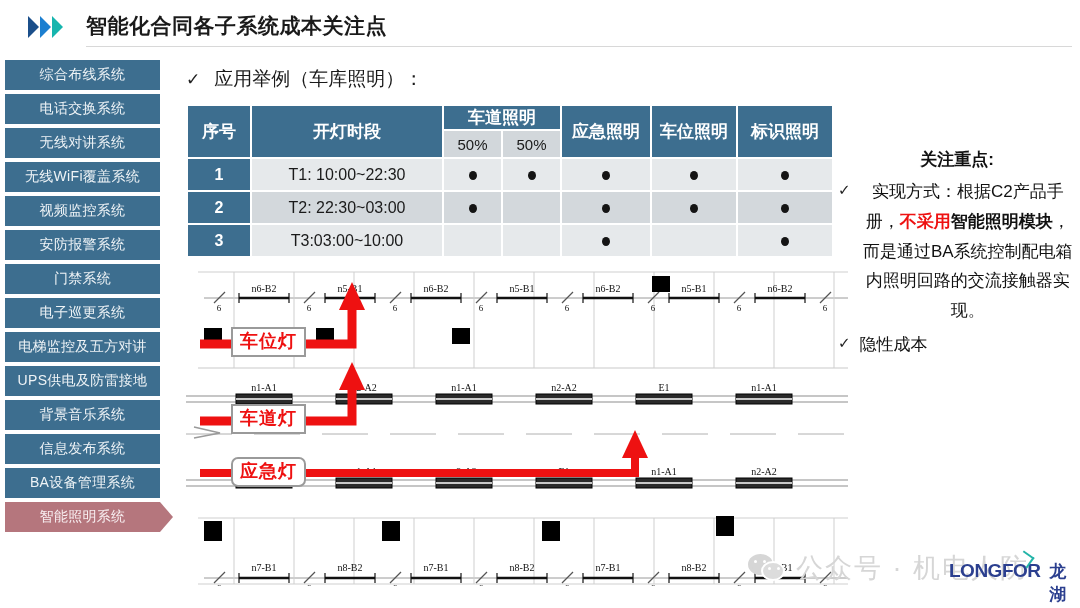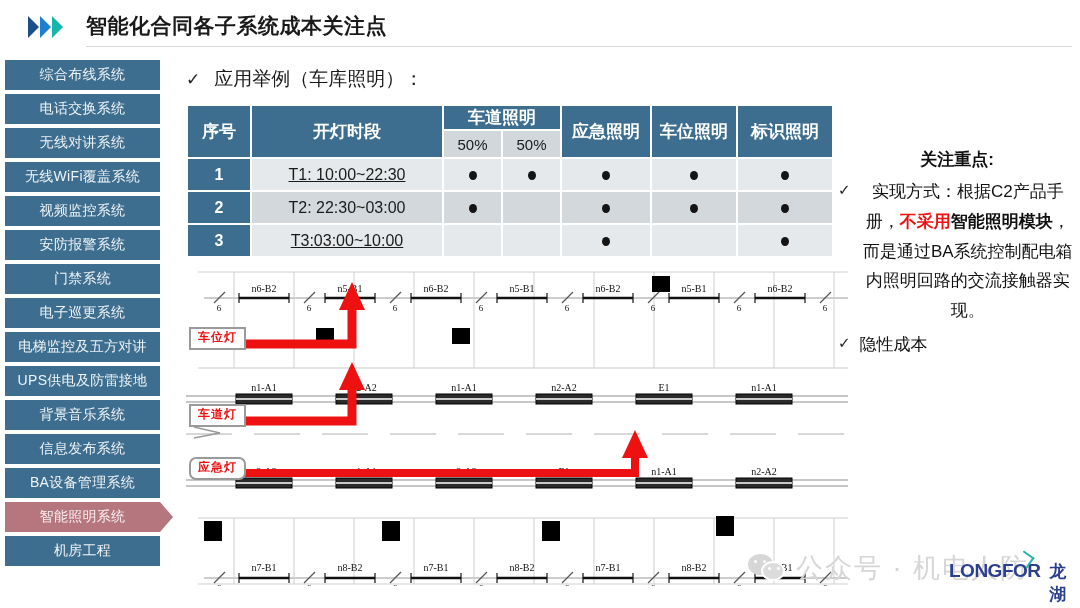--- a/index.html
+++ b/index.html
@@ -40,34 +40,34 @@
   .tick { font-size: 17px; color: #222; }
 
   
   .tbl { position: absolute; left: 186px; top: 104px; width: 648px;
          border-collapse: separate; border-spacing: 2px; }
   .tbl th, .tbl td { padding: 0; text-align: center; vertical-align: middle; }
   .th-main { background: #3d6e8f; color: #fff; font-size: 17px; font-weight: bold; }
   .th-sub { background: #d2d7db; color: #1a1a1a; font-size: 15px; font-weight: normal; height: 26px;}
   .c-no { background: #3d6e8f; color: #fff; font-size: 16px; font-weight: bold; width: 62px; }
   .c-time { font-size: 16px; color: #1a1a1a; }
-  .r-a td:not(.c-no) { background: #e6e9eb; text-decoration: underline; }
+  .r-a td:not(.c-no) { background: #e6e9eb; }
   .r-b td:not(.c-no) { background: #d3d8dc; }
   .tbl tbody tr { height: 31px; }
   .dot { display: inline-block; width: 8px; height: 9px; border-radius: 50%; background: #141414; }
 
   
   .cad { position: absolute; left: 186px; top: 266px; width: 662px; height: 320px;
          overflow: hidden; background: #fff; }
   .cad svg { display: block; }
 
   
   .callout { position: absolute; background: #fff; border: 2px solid #9a9a9a;
-             color: #ee1111; font-size: 12px; font-weight: bold; padding: 2px 7px 3px;
-             letter-spacing: 1px; line-height: 1.15; }
+             color: #ee1111; font-size: 18px; font-weight: bold; padding: 2px 7px 3px;
+             letter-spacing: 1px; line-height: 1.15; margin-left: 42px; }
   #lbl-parking { left: 189px; top: 327px; }
   #lbl-lane    { left: 189px; top: 404px; }
   #lbl-emerg   { left: 189px; top: 457px; border-radius: 7px; }
 
   
   .notes { position: absolute; left: 838px; top: 148px; width: 238px; text-align: center; }
   .notes-title { font-size: 17px; font-weight: bold; color: #111; margin-bottom: 6px; }
   .note-row { display: flex; gap: 9px; margin-top: 4px; }
   .note-tick { font-size: 15px; color: #222; line-height: 1.75; flex: 0 0 auto; }
   .note-text { font-size: 17px; color: #111; line-height: 1.75; }
@@ -150,23 +150,20 @@
       </div>
       <div class="side-item">
         <span>信息发布系统</span>
       </div>
       <div class="side-item">
         <span>BA设备管理系统</span>
       </div>
       <div class="side-item active">
         <span>智能照明系统</span>
         <span class="arrow"></span>
-      </div>
-      <div class="side-item">
-        <span>机房工程</span>
       </div>
     </div>
 
   <div class="bullet-line">
     <span class="tick">✓</span>
     <span>应用举例（车库照明）：</span>
   </div>
 
   <table class="tbl">
     <thead>

